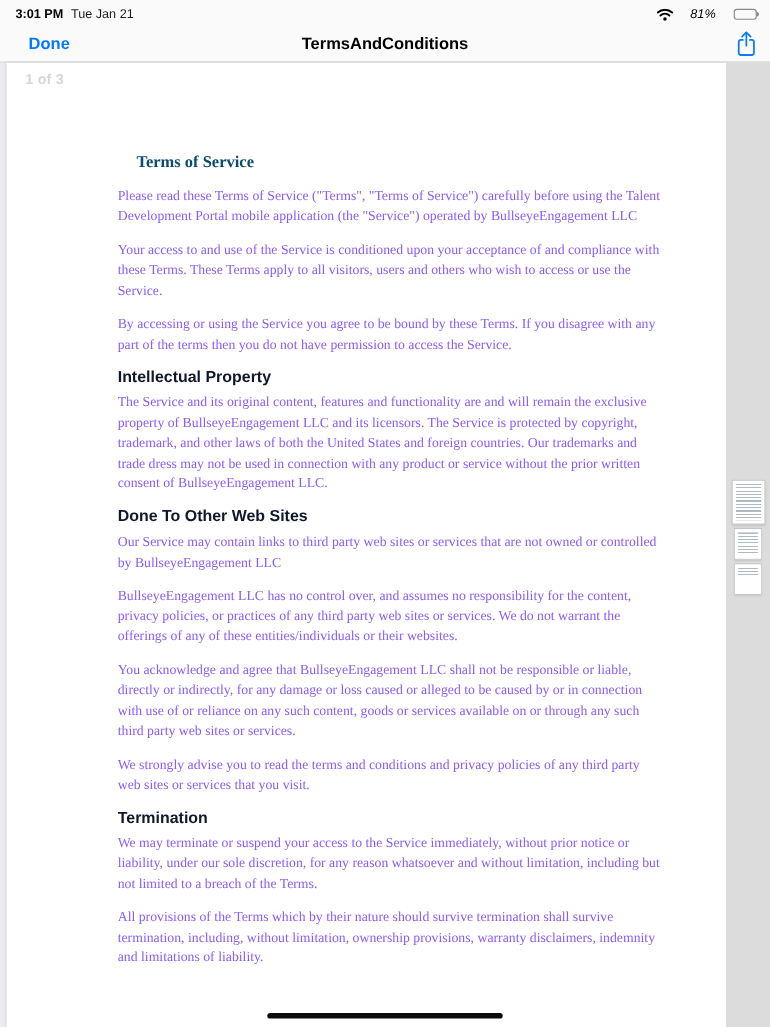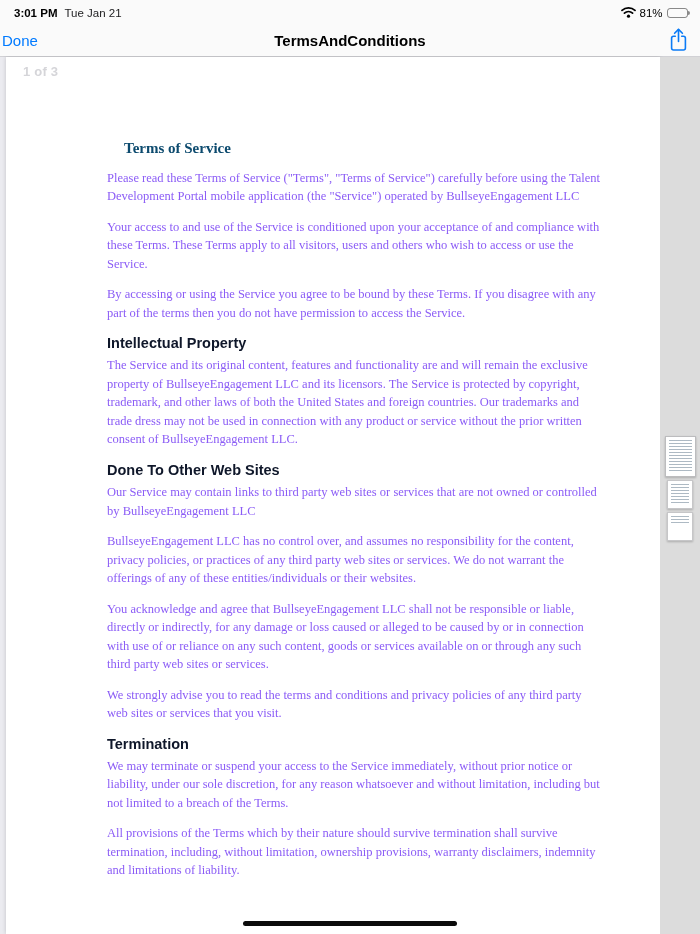--- a/index.html
+++ b/index.html
@@ -18,35 +18,35 @@
     box-shadow:0 0.5px 0 rgba(0,0,0,0.22);
   }
   .status-bar {
     position:absolute; top:0; left:0; right:0; height:24px;
     display:flex; justify-content:space-between; align-items:center;
     padding:2px 10px 0 14px; color:#000;
   }
   .status-left { display:flex; gap:7px; font-size:11.5px; }
   .status-time { font-weight:700; }
   .status-date { font-weight:400; color:#1c1c1e; }
-  .status-right { display:flex; gap:4px; font-size:11.5px; }
+  .status-right { display:flex; align-items:center; gap:16px; font-size:11.5px;font-style:italic; }
   .battery { display:flex; align-items:center; }
   .battery-body {
     width:21px; height:10.5px; border:1px solid rgba(0,0,0,0.45);
     border-radius:3px; padding:1px; 
   }
   .battery-fill { height:100%; background:#000; border-radius:1.5px; }
   .battery-nub {
     width:1.6px; height:4px; background:rgba(0,0,0,0.45);
     border-radius:0 2px 2px 0; margin-left:0.8px;
   }
   .nav-bar { position:absolute; top:24px; left:0; right:0; height:32px; }
   .done-button {
-    position:absolute; left:2px; top:50%; transform:translateY(-50%);
-    color:#007AFF; font-size:15px; font-weight:400; cursor:pointer;
+    position:absolute; left:26px; top:50%; transform:translateY(-50%);
+    color:#007AFF; font-size:15px; font-weight:700; cursor:pointer;
     background:none; border:none; font-family:inherit;
   }
   .nav-title {
     position:absolute; left:50%; top:50%; transform:translate(-50%,-50%);
     font-size:15px; font-weight:700; color:#000; white-space:nowrap;
   }
   .share-button {
     position:absolute; right:12px; top:50%; transform:translateY(-50%);
     background:none; border:none; cursor:pointer; line-height:0; padding:0;
   }

